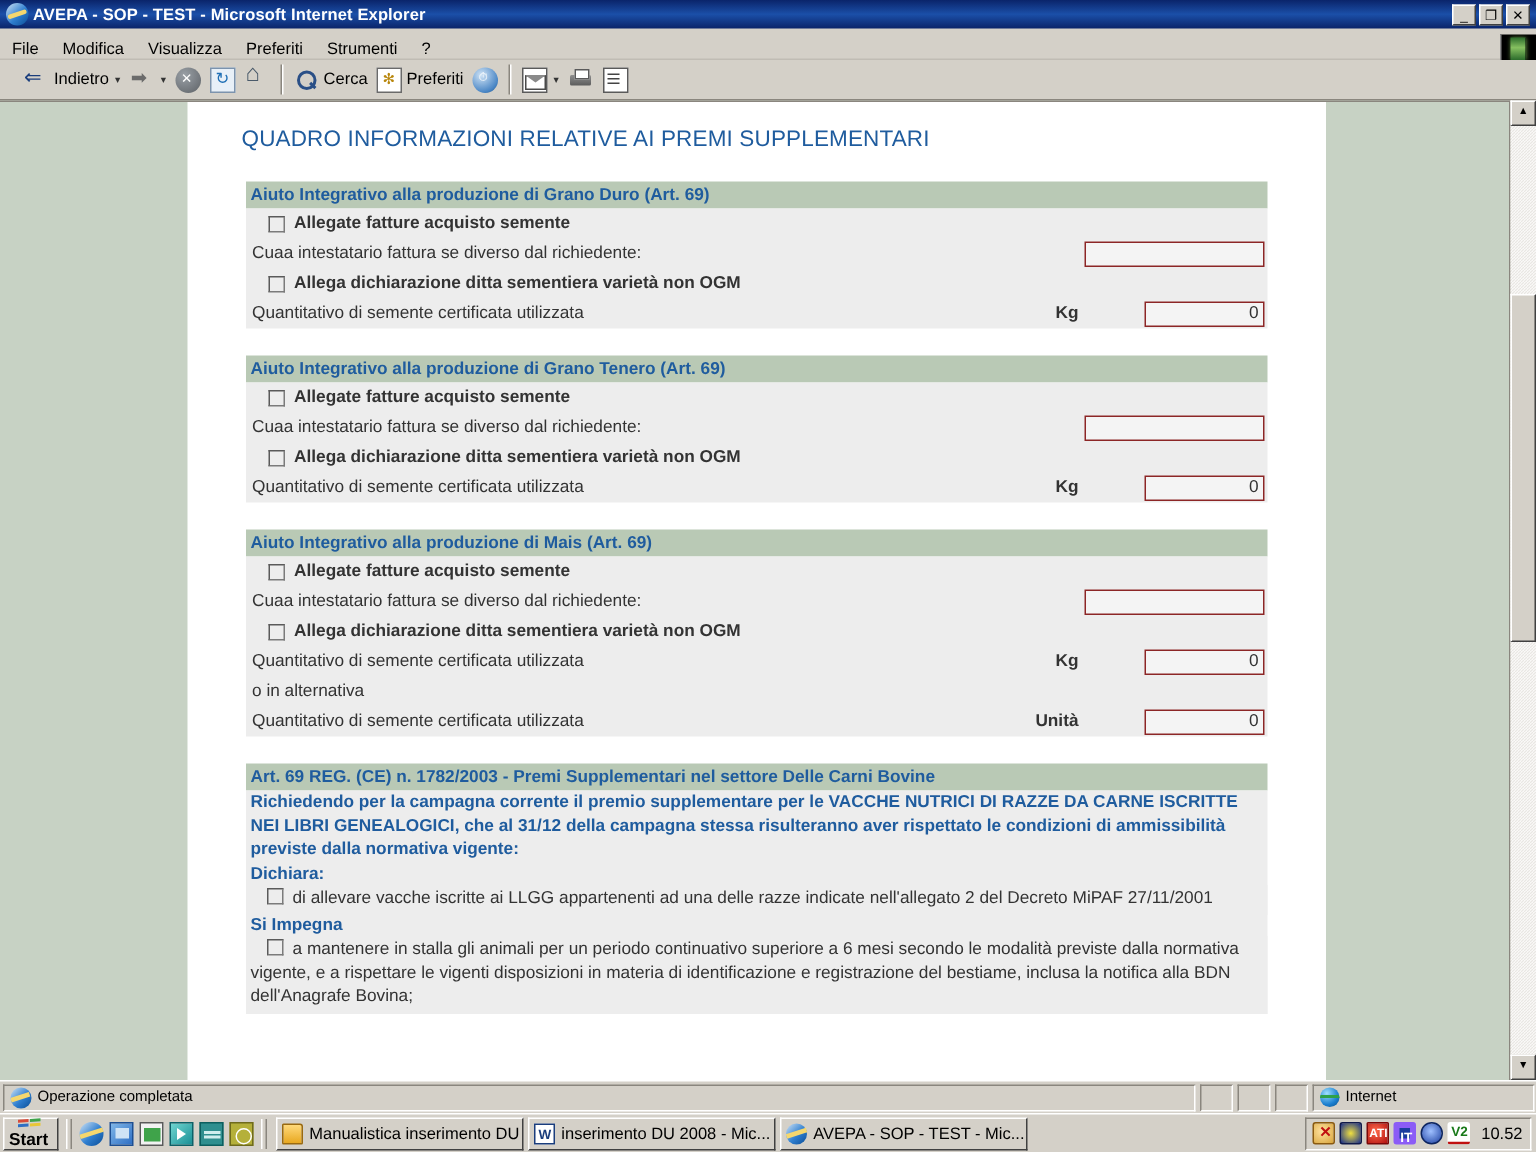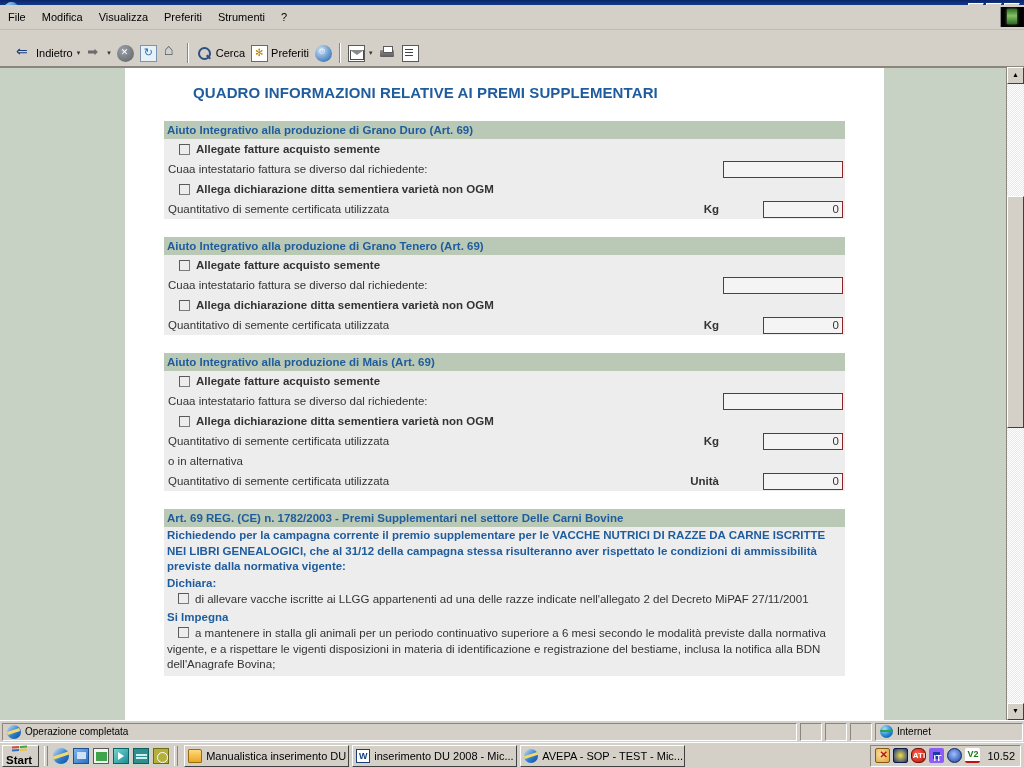--- a/index.html
+++ b/index.html
@@ -35,21 +35,21 @@
   .winbtns { margin-left: auto; display: flex; gap: 2px; padding-right: 2px; }
   .winbtn {
     width: 16px; height: 14px; background: #d4d0c8;
     border: 1px solid #ffffff; border-right-color: #404040; border-bottom-color: #404040;
     font-size: 9px; line-height: 12px; text-align: center; color: #000;
     font-family: "Liberation Sans", sans-serif;
   }
 
   
   .menubar {
-    position: absolute; left: 0; top: 5px; width: 1024px; height: 25px;
+    position: absolute; left: 0; top: 26px; width: 1024px; height: 14px;
     background: #d4d0c8; display: flex; align-items: center;
     border-bottom: 1px solid #c0bcb4;
   }
   .menubar .mi {
     font-size: 11px; color: #000; padding: 2px 8px; white-space: nowrap;
   }
   .menu-logo {
     margin-left: auto; width: 24px; height: 20px;
     background: #000; position: relative; overflow: hidden;
     border-left: 1px solid #8a8a8a;
@@ -127,22 +127,22 @@
   .page {
     position: absolute; left: 0; top: 0; width: 1006px; height: 653px;
     background: #c7d2c4;
   }
   .content {
     position: absolute; left: 125px; top: 0px; width: 759px; height: 653px;
     background: #ffffff;
     padding: 16px 0 0 0;
   }
   .page-title {
-    font-size: 15px; font-weight: bold; color: #1f5c9e;
-    padding-left: 36px; margin-bottom: 20px; letter-spacing: .1px; margin-left: 32px;
+    font-size: 15px; font-weight: normal; color: #1f5c9e;
+    padding-left: 36px; margin-bottom: 20px; letter-spacing: .1px;
   }
   .block { width: 681px; margin: 0 0 0 39px; }
   .block.spacer { height: 18px; }
   .sec-head {
     background: #b9c9b5; color: #1f5c9e; font-weight: bold; font-size: 11.5px;
     padding: 3px 0 3px 3px; height: 18px; line-height: 13px;
   }
   .sec-body { background: #ededed; }
   .row {
     position: relative; display: flex; align-items: center;
@@ -295,21 +295,21 @@
   .tray {
     display: flex; align-items: center; gap: 3px;
     height: 22px; margin: 2px 3px 2px 0; padding: 0 5px 0 4px;
     border: 1px solid #8a867e; border-right-color: #fff; border-bottom-color: #fff;
     font-size: 11px; color: #000;
   }
   .tr { width: 15px; height: 15px; position: relative; border-radius: 2px; }
   .tr-vol { background: radial-gradient(circle at 40% 40%,#ffe2a0,#d8a43a); border:1px solid #8a5a10; }
   .tr-vol:after { content:"\2715"; position:absolute; left:3px; top:0px; color:#c01010; font-size:10px; font-weight:bold; }
   .tr-net { background: radial-gradient(circle at 50% 50%,#f0e040,#1a2f8a); border:1px solid #101a4a; }
-  .tr-ati { background: radial-gradient(circle at 40% 40%,#ff6a4a,#b01010); border:1px solid #7a0808; border-radius: 6px; color:#fff; font-size:8px; font-weight:bold; text-align:center; line-height:13px; }
+  .tr-ati { background: radial-gradient(circle at 40% 40%,#ff6a4a,#b01010); border:1px solid #7a0808; border-radius: 1px; color:#fff; font-size:8px; font-weight:bold; text-align:center; line-height:13px; }
   .tr-it { background: #1a3d9e; color: #fff; font-size: 9px; font-weight: bold; text-align: left; line-height: 13px; border:4px solid #8b5cf6; }
   .tr-wave { background: radial-gradient(circle at 45% 40%,#9fc0ff,#1a3d9e); border:1px solid #0d2560; border-radius: 50%; }
   .tr-v2 { background: #ffffff; color: #1a7a1a; font-size: 9px; font-weight: bold; text-align: center; line-height: 13px; border-bottom: 2px solid #c01010; }
   .clock { font-size: 11px; color: #000; padding-left: 4px; }
 </style>
 </head>
 <body>
 
 <div class="screen">
 

